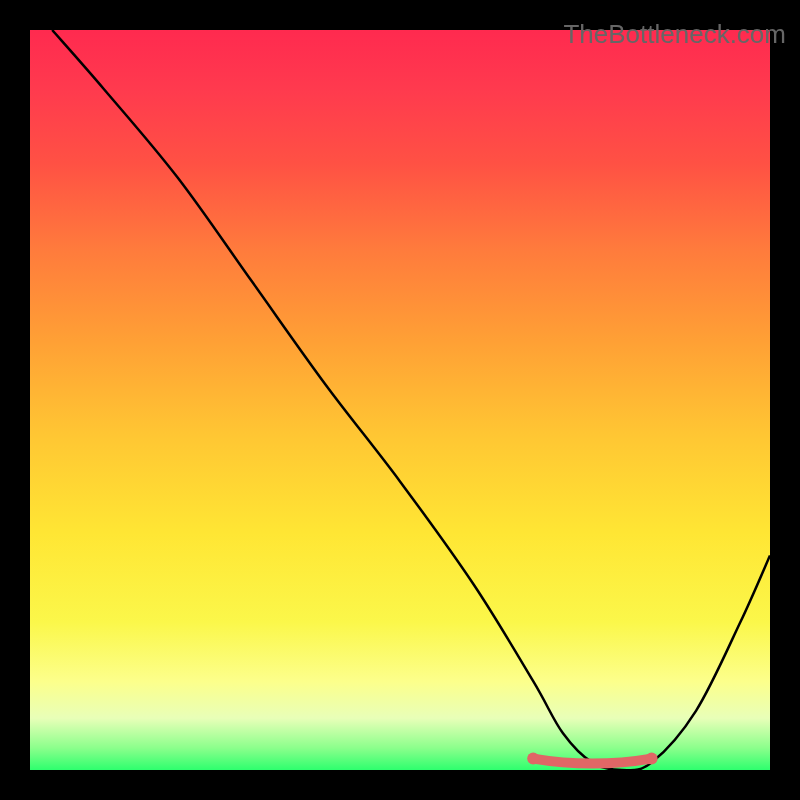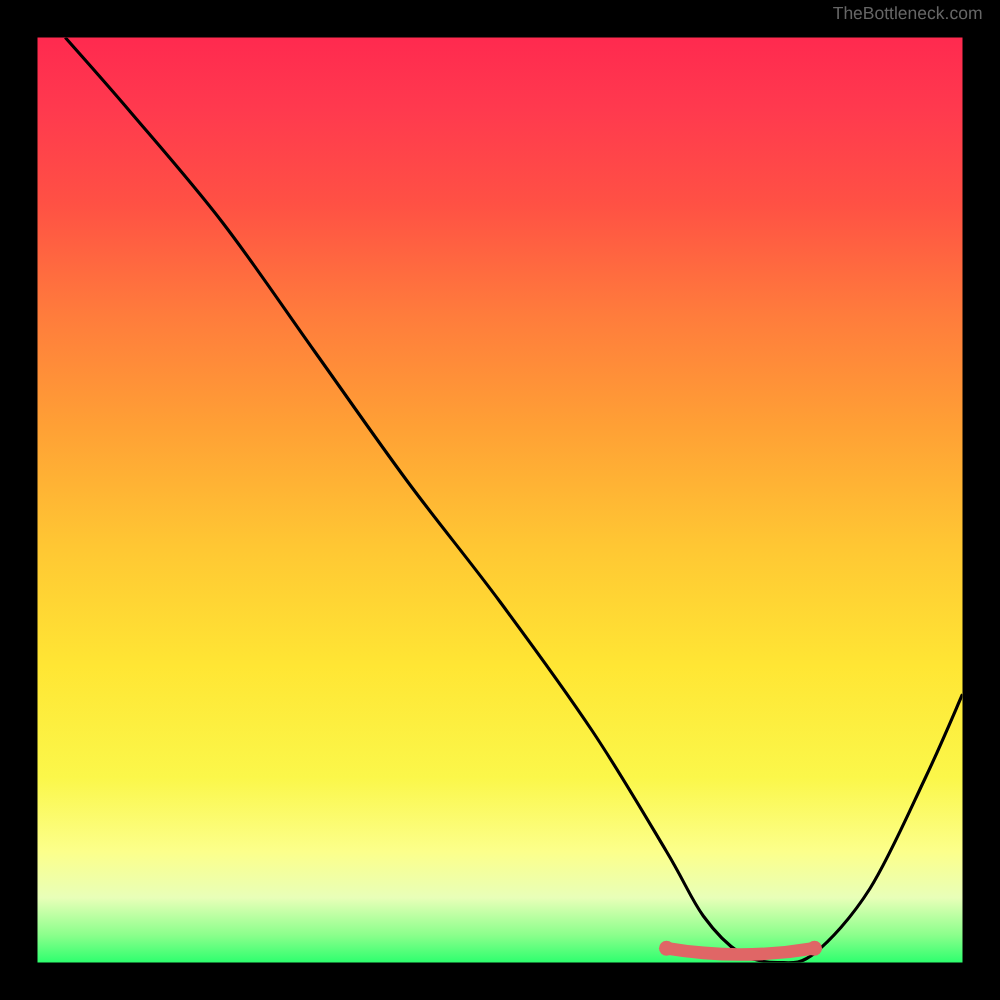--- a/index.html
+++ b/index.html
@@ -5,24 +5,24 @@
   * { margin: 0; padding: 0; box-sizing: border-box; }
   body {
     width: 800px;
     height: 800px;
     background: #000;
     position: relative;
     font-family: Arial, sans-serif;
   }
   .watermark {
     position: absolute;
-    top: 2px;
+    top: 19px;
     right: 14px;
     color: #666;
-    font-size: 14px;
+    font-size: 26px;
     font-weight: 500;
     z-index: 10;
   }
   .plot-area {
     position: absolute;
     left: 30px;
     top: 30px;
     width: 740px;
     height: 740px;
   }

